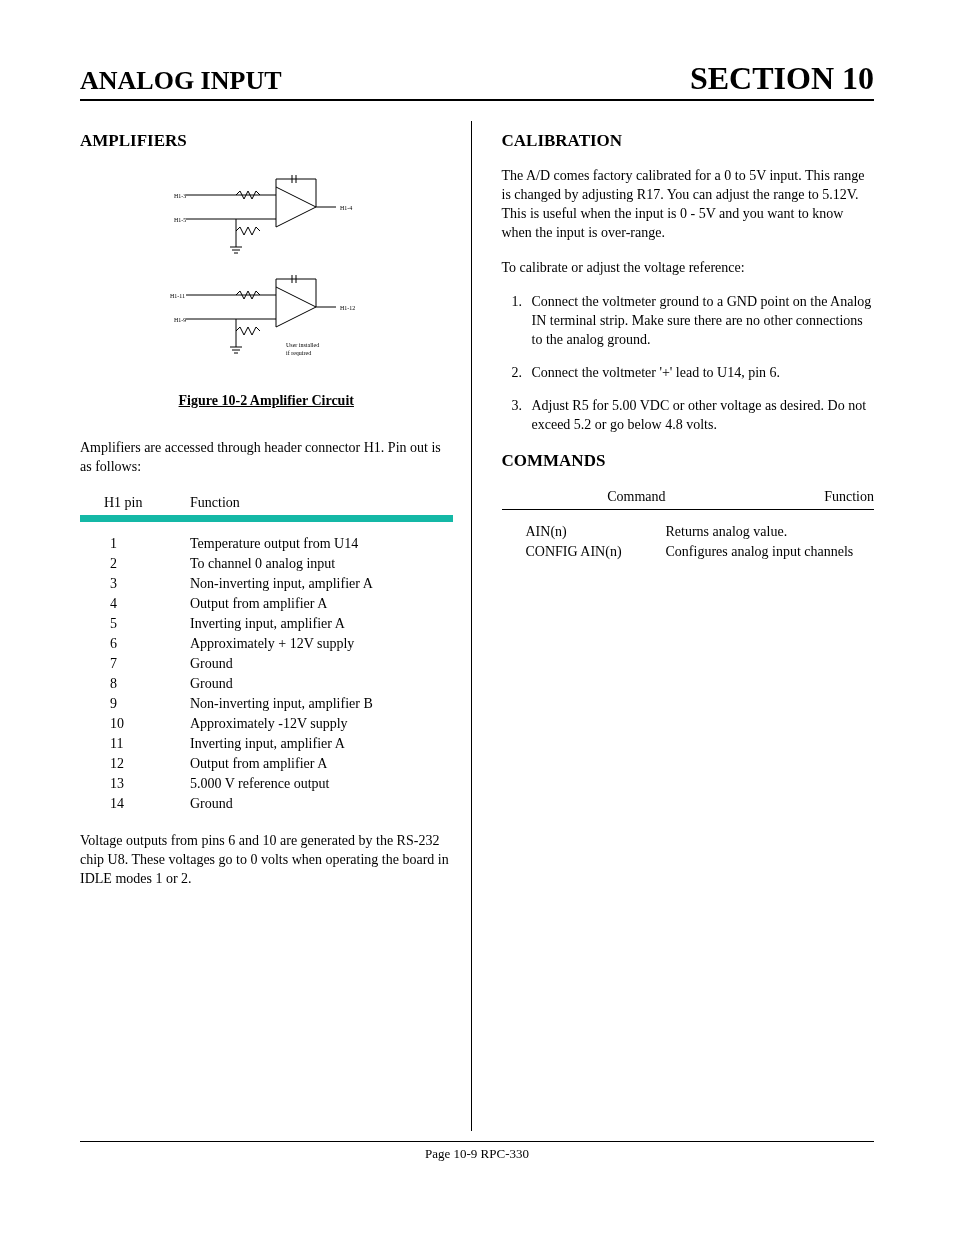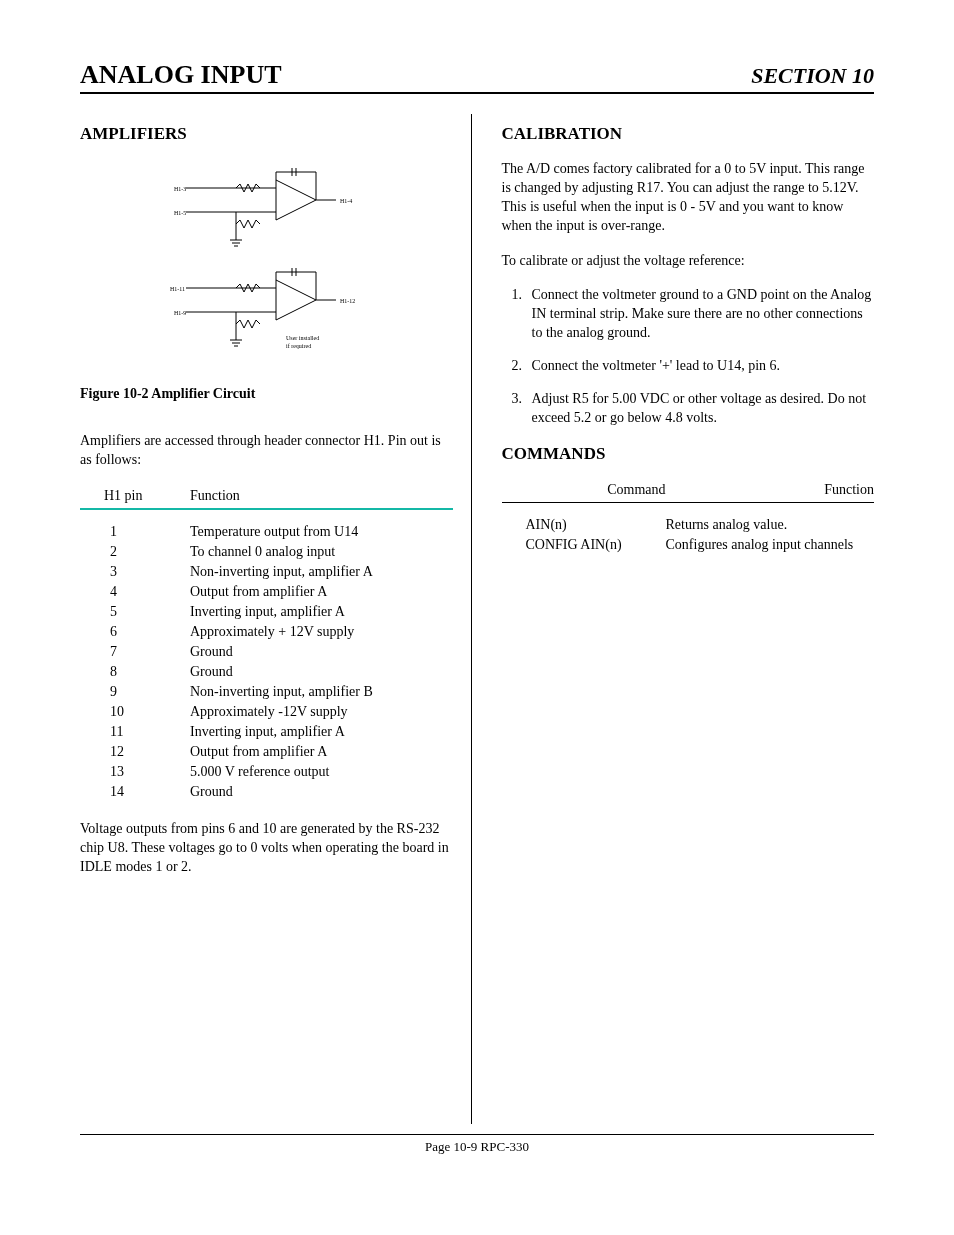--- a/index.html
+++ b/index.html
@@ -19,23 +19,22 @@
     border-bottom: 2px solid #000;
     padding-bottom: 2px;
     margin-bottom: 20px;
   }
   .header-left {
     font-size: 26px;
     font-weight: bold;
     text-align: right;
   }
   .header-right {
-    font-size: 22px;
+    font-size: 32px;
     font-weight: bold;
-    font-style: italic;
   }
   .columns {
     display: flex;
     gap: 24px;
     min-height: 1010px;
   }
   .col {
     flex: 1;
   }
   .col-left {
@@ -48,21 +47,23 @@
   h2.section {
     font-size: 17px;
     font-weight: bold;
     margin: 10px 0 16px 0;
   }
   p.body {
     margin: 0 0 16px 0;
     line-height: 1.35;
   }
   .figure {
+    text-align: center;
     margin: 8px 0 4px 0;
+    text-decoration: underline;
   }
   .figure svg {
     display: block;
     margin: 0 auto 6px auto;
   }
   .fig-caption {
     font-weight: bold;
     font-size: 14px;
     margin-top: 2px;
   }
@@ -71,21 +72,21 @@
     border-collapse: collapse;
     margin: 0 0 18px 0;
     font-size: 14px;
   }
   table.pin-table th {
     text-align: left;
     font-weight: normal;
     padding: 2px 0 4px 0;
   }
   table.pin-table thead tr {
-    border-bottom: 2px solid #14b8a6;
+    border-bottom: 7px solid #14b8a6;
     font-family: Liberation Serif, serif;
   }
   table.pin-table td {
     padding: 2px 0;
     vertical-align: top;
   }
   table.pin-table td.pin {
     width: 80px;
     padding-left: 30px;
   }

